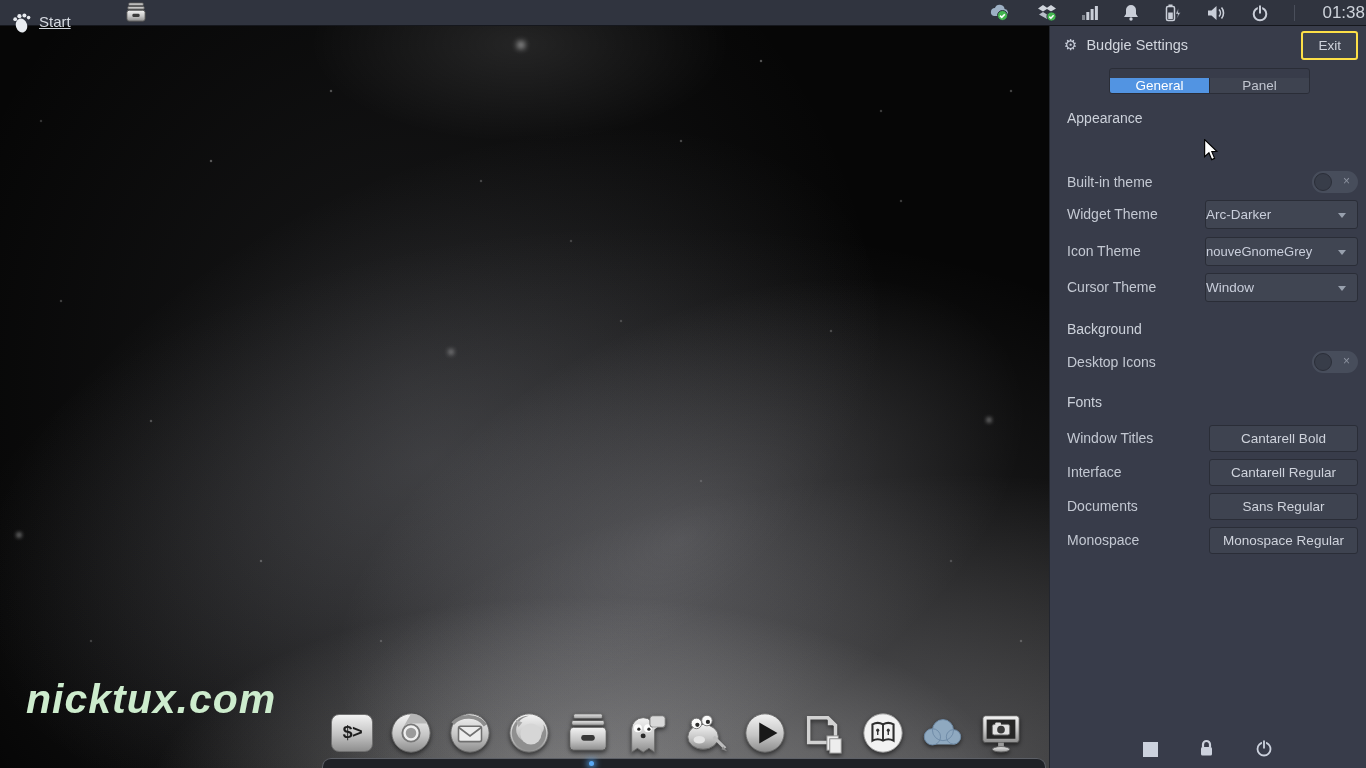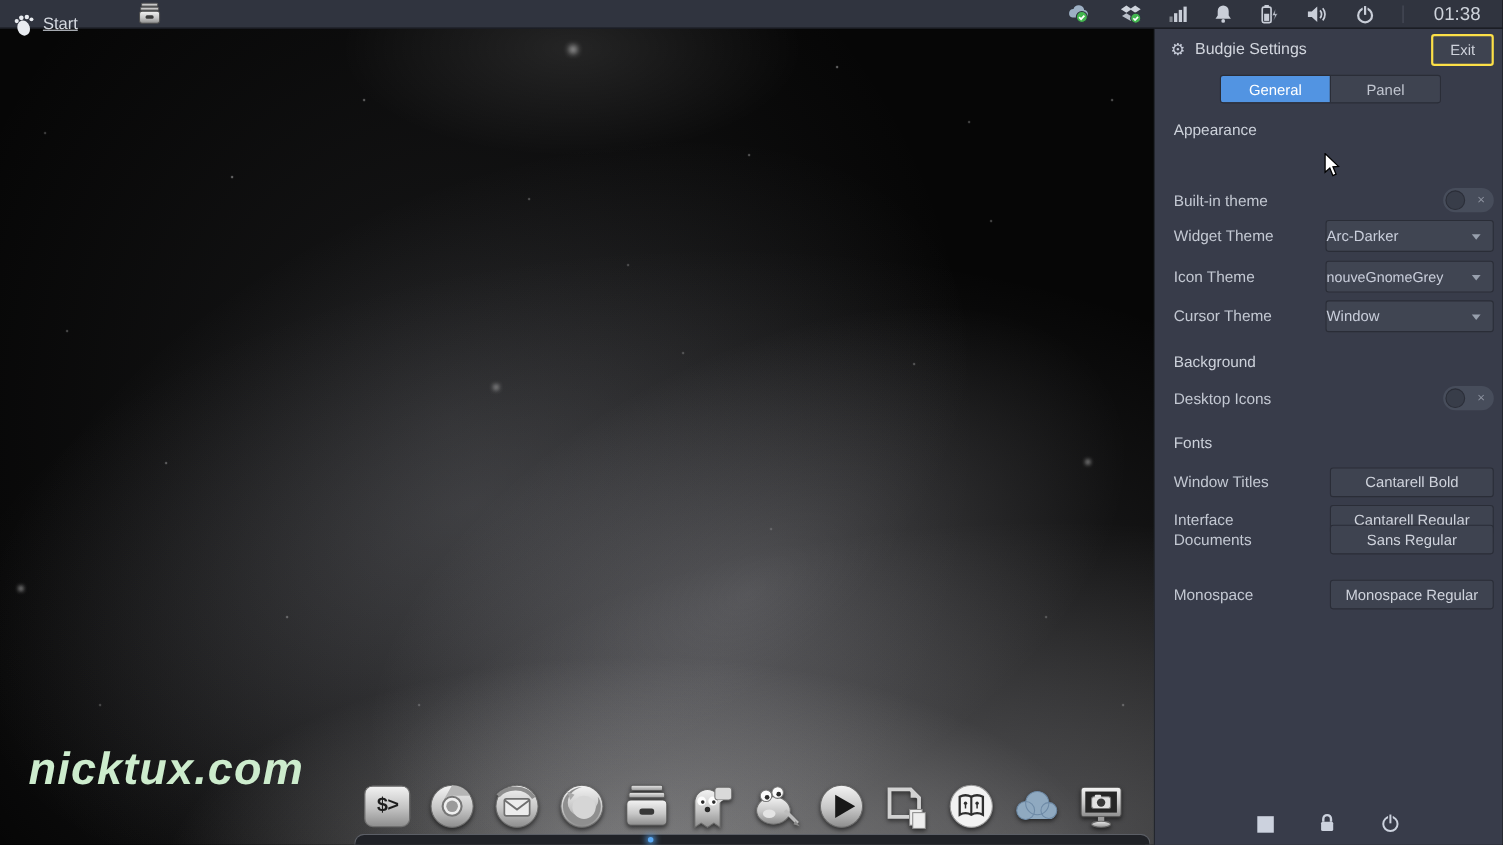--- a/index.html
+++ b/index.html
@@ -38,21 +38,21 @@
   .watermark { position:absolute; left:26px; top:654px; font-size:41px; font-weight:bold;
     font-style:italic; color:#cdeccd; letter-spacing:1px;margin-top:22px; }
 
   
   .top-panel { position:absolute; left:0; top:0; width:1366px; height:26px; background:#30343f;
     border-bottom:1px solid #15171d; display:flex; align-items:center; z-index:50;
     color:#cdd2da; font-size:15px; }
   .start { display:flex; align-items:flex-start; gap:8px; padding:16px 12px; height:100%;text-decoration:underline; }
   .start-label { color:#d6dae1; }
   .panel-launcher { margin-left:38px; display:flex; align-items:center; height:100%; padding:0 4px; }
-  .tray { margin-left:auto; display:flex; align-items:center; gap:25px; padding-right:20px; }
+  .tray { margin-left:auto; display:flex; align-items:center; gap:25px; padding-right:1px; }
   .tray svg { display:block; }
   .tray-sep { width:1px; height:16px; background:#4a4f5b; }
   .clock { font-size:17px; color:#ced3db; padding-left:2px; }
 
   
   .dock { position:absolute; left:329px; bottom:11px; display:flex; gap:13px; align-items:flex-end; }
   .dock-item { width:46px; height:48px; display:flex; align-items:center; justify-content:center; }
   .dock-item svg { filter:drop-shadow(0 2px 2px rgba(0,0,0,.55)); }
   .term-box { width:42px; height:38px; border-radius:8px;
     background:linear-gradient(#f2f2f2, #c2c2c2 55%, #8f8f8f); border:1px solid #6f6f6f;
@@ -70,21 +70,21 @@
     background:#383c4a; border-left:1px solid #23262e; z-index:40;
     color:#c3c8d2; font-size:14px; }
   .s-header { position:absolute; left:14px; right:8px; top:5px; height:28px;
     display:flex; align-items:center; gap:9px; }
   .gear-glyph { font-family:"DejaVu Sans", sans-serif; font-size:15px; color:#c9cedb; line-height:1; }
   .s-title { color:#d2d6de; font-size:14.5px; }
   .exit-btn { margin-left:auto; background:#3e4350; border:2px solid #fde047; border-radius:3px;
     color:#cfd3dc; font-size:13.5px; padding:5px 15px; font-family:inherit; }
 
   .tabs { position:absolute; left:59px; top:42px; width:201px; height:26px; display:flex;
-    border:1px solid #2a2d37; border-radius:3px; overflow:hidden; }
+    border:1px solid #2a2d37; border-radius:3px; overflow:hidden;align-items:flex-end; }
   .tab { flex:1; display:flex; align-items:center; justify-content:center; font-size:13.5px; }
   .tab.active { background:#5294e2; color:#fff; }
   .tab.inactive { background:#3e4350; color:#c0c5cf; border-left:1px solid #2a2d37; }
 
   .s-section { position:absolute; left:17px; height:22px; display:flex; align-items:center;
     color:#ccd1da; }
   .s-row { position:absolute; left:17px; right:8px; height:30px;
     display:flex; align-items:center; justify-content:space-between; }
   .s-label { color:#c3c8d2; }
 
@@ -390,21 +390,21 @@
   <div class="s-section" style="top:365px">Fonts</div>
 
   <div class="s-row" style="top:397px">
     <span class="s-label">Window Titles</span>
     <button class="font-btn">Cantarell Bold</button>
   </div>
   <div class="s-row" style="top:431px">
     <span class="s-label">Interface</span>
     <button class="font-btn">Cantarell Regular</button>
   </div>
-  <div class="s-row" style="top:449px">
+  <div class="s-row" style="top:465px">
     <span class="s-label">Documents</span>
     <button class="font-btn">Sans Regular</button>
   </div>
   <div class="s-row" style="top:499px">
     <span class="s-label">Monospace</span>
     <button class="font-btn">Monospace Regular</button>
   </div>
 
   <div class="s-footer">
     <span class="sq-icon"></span>

